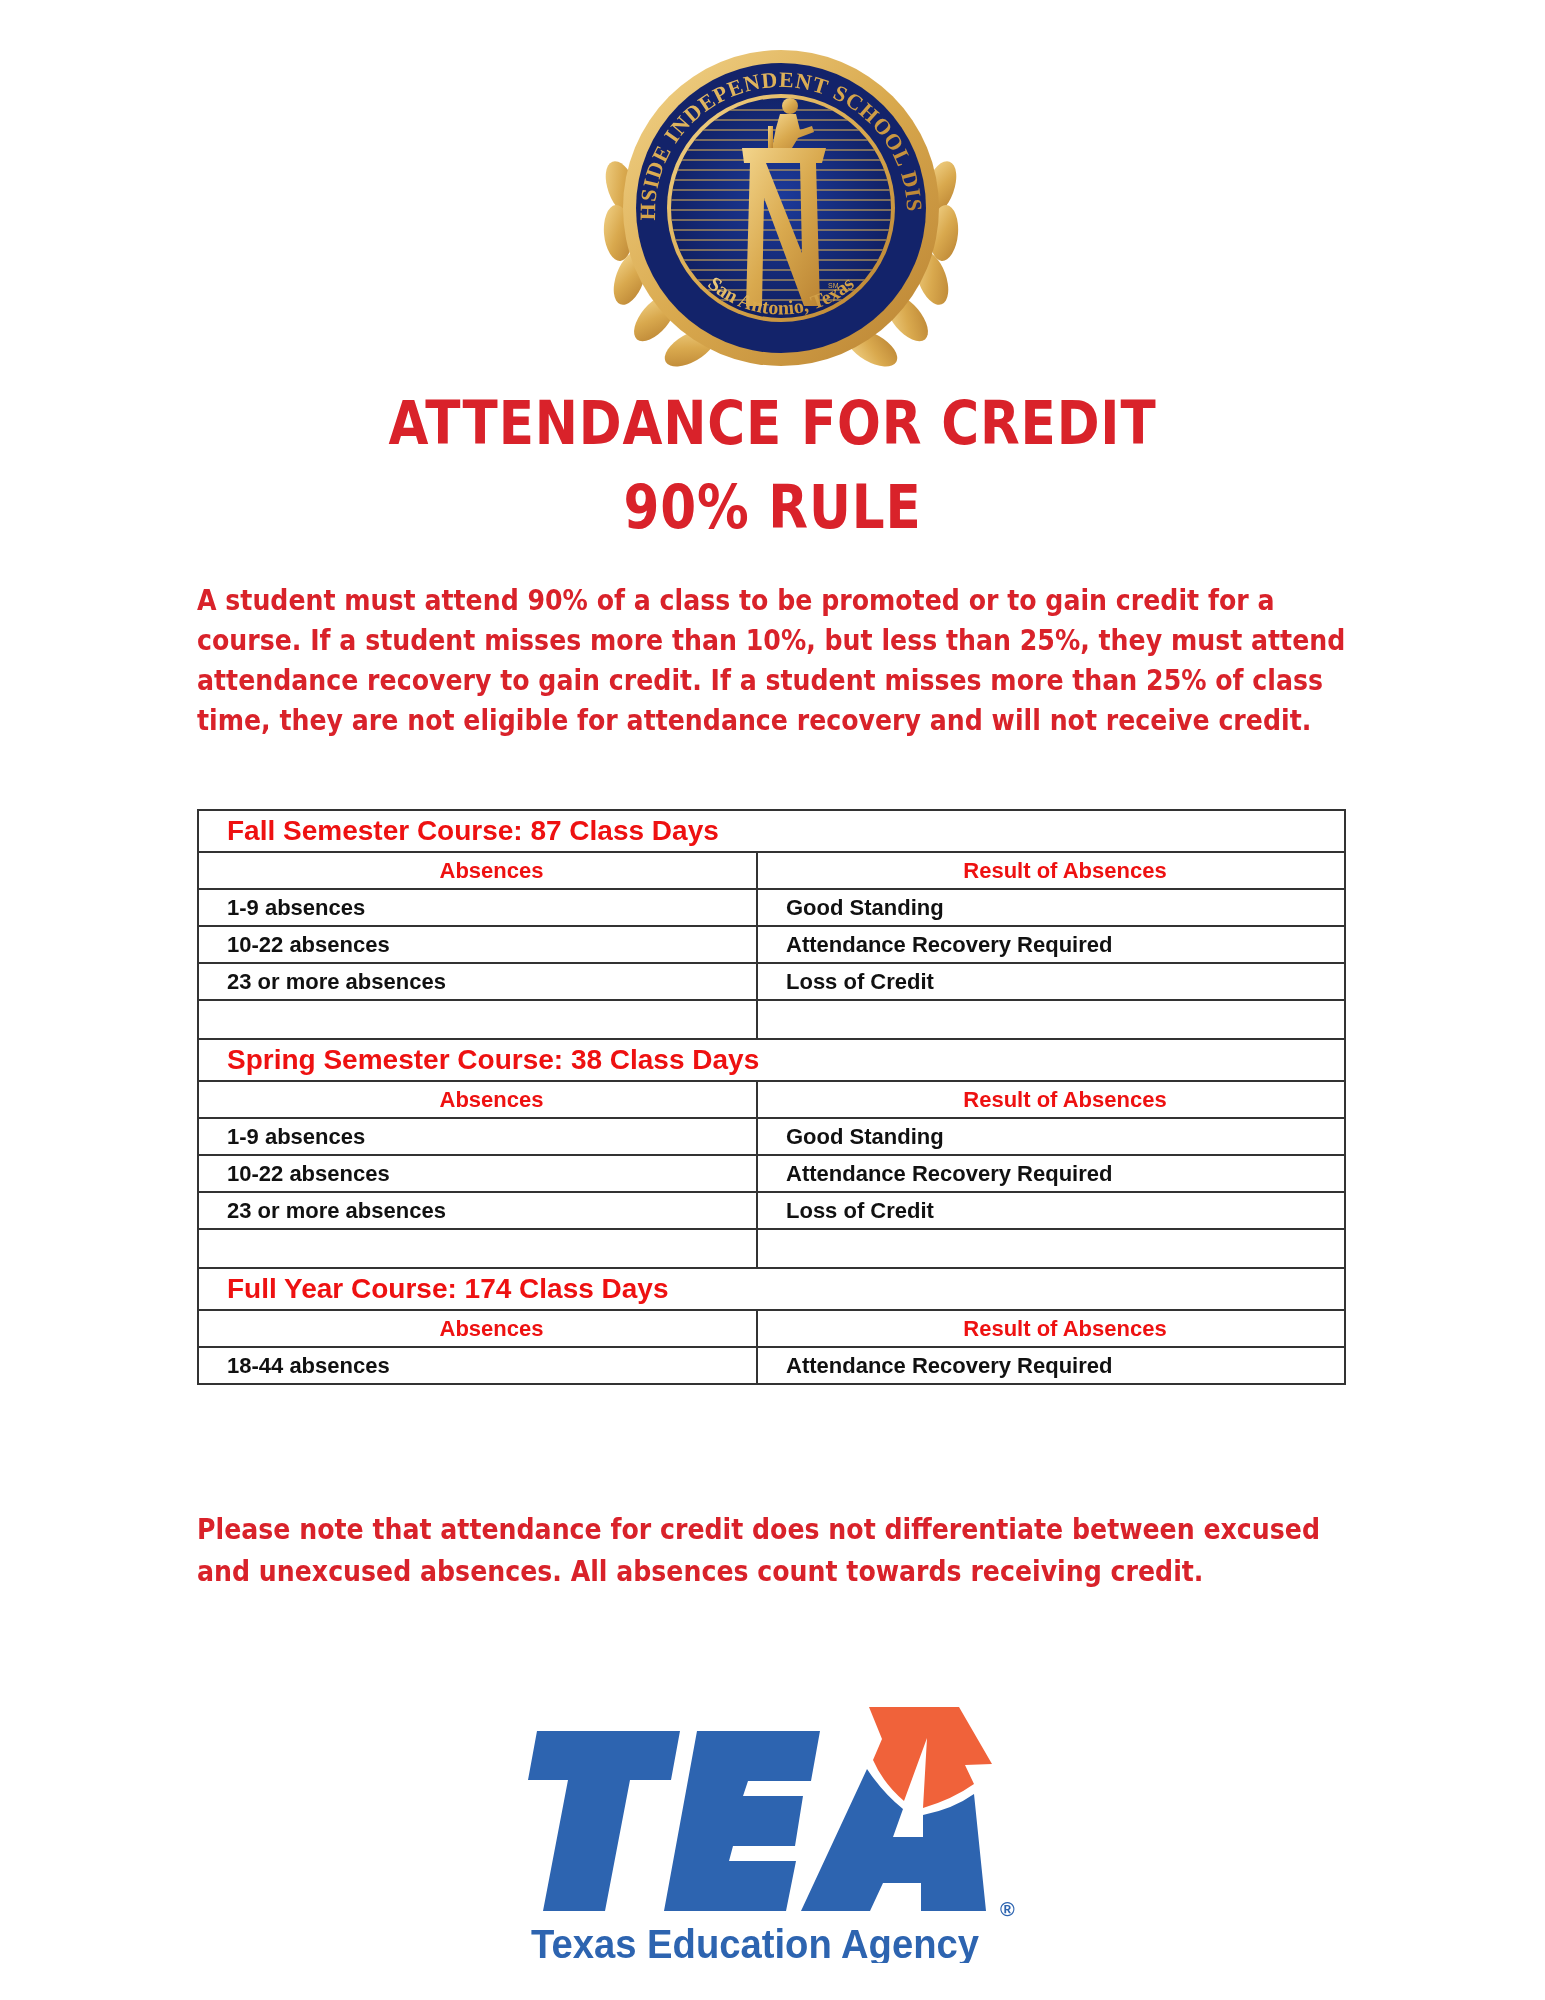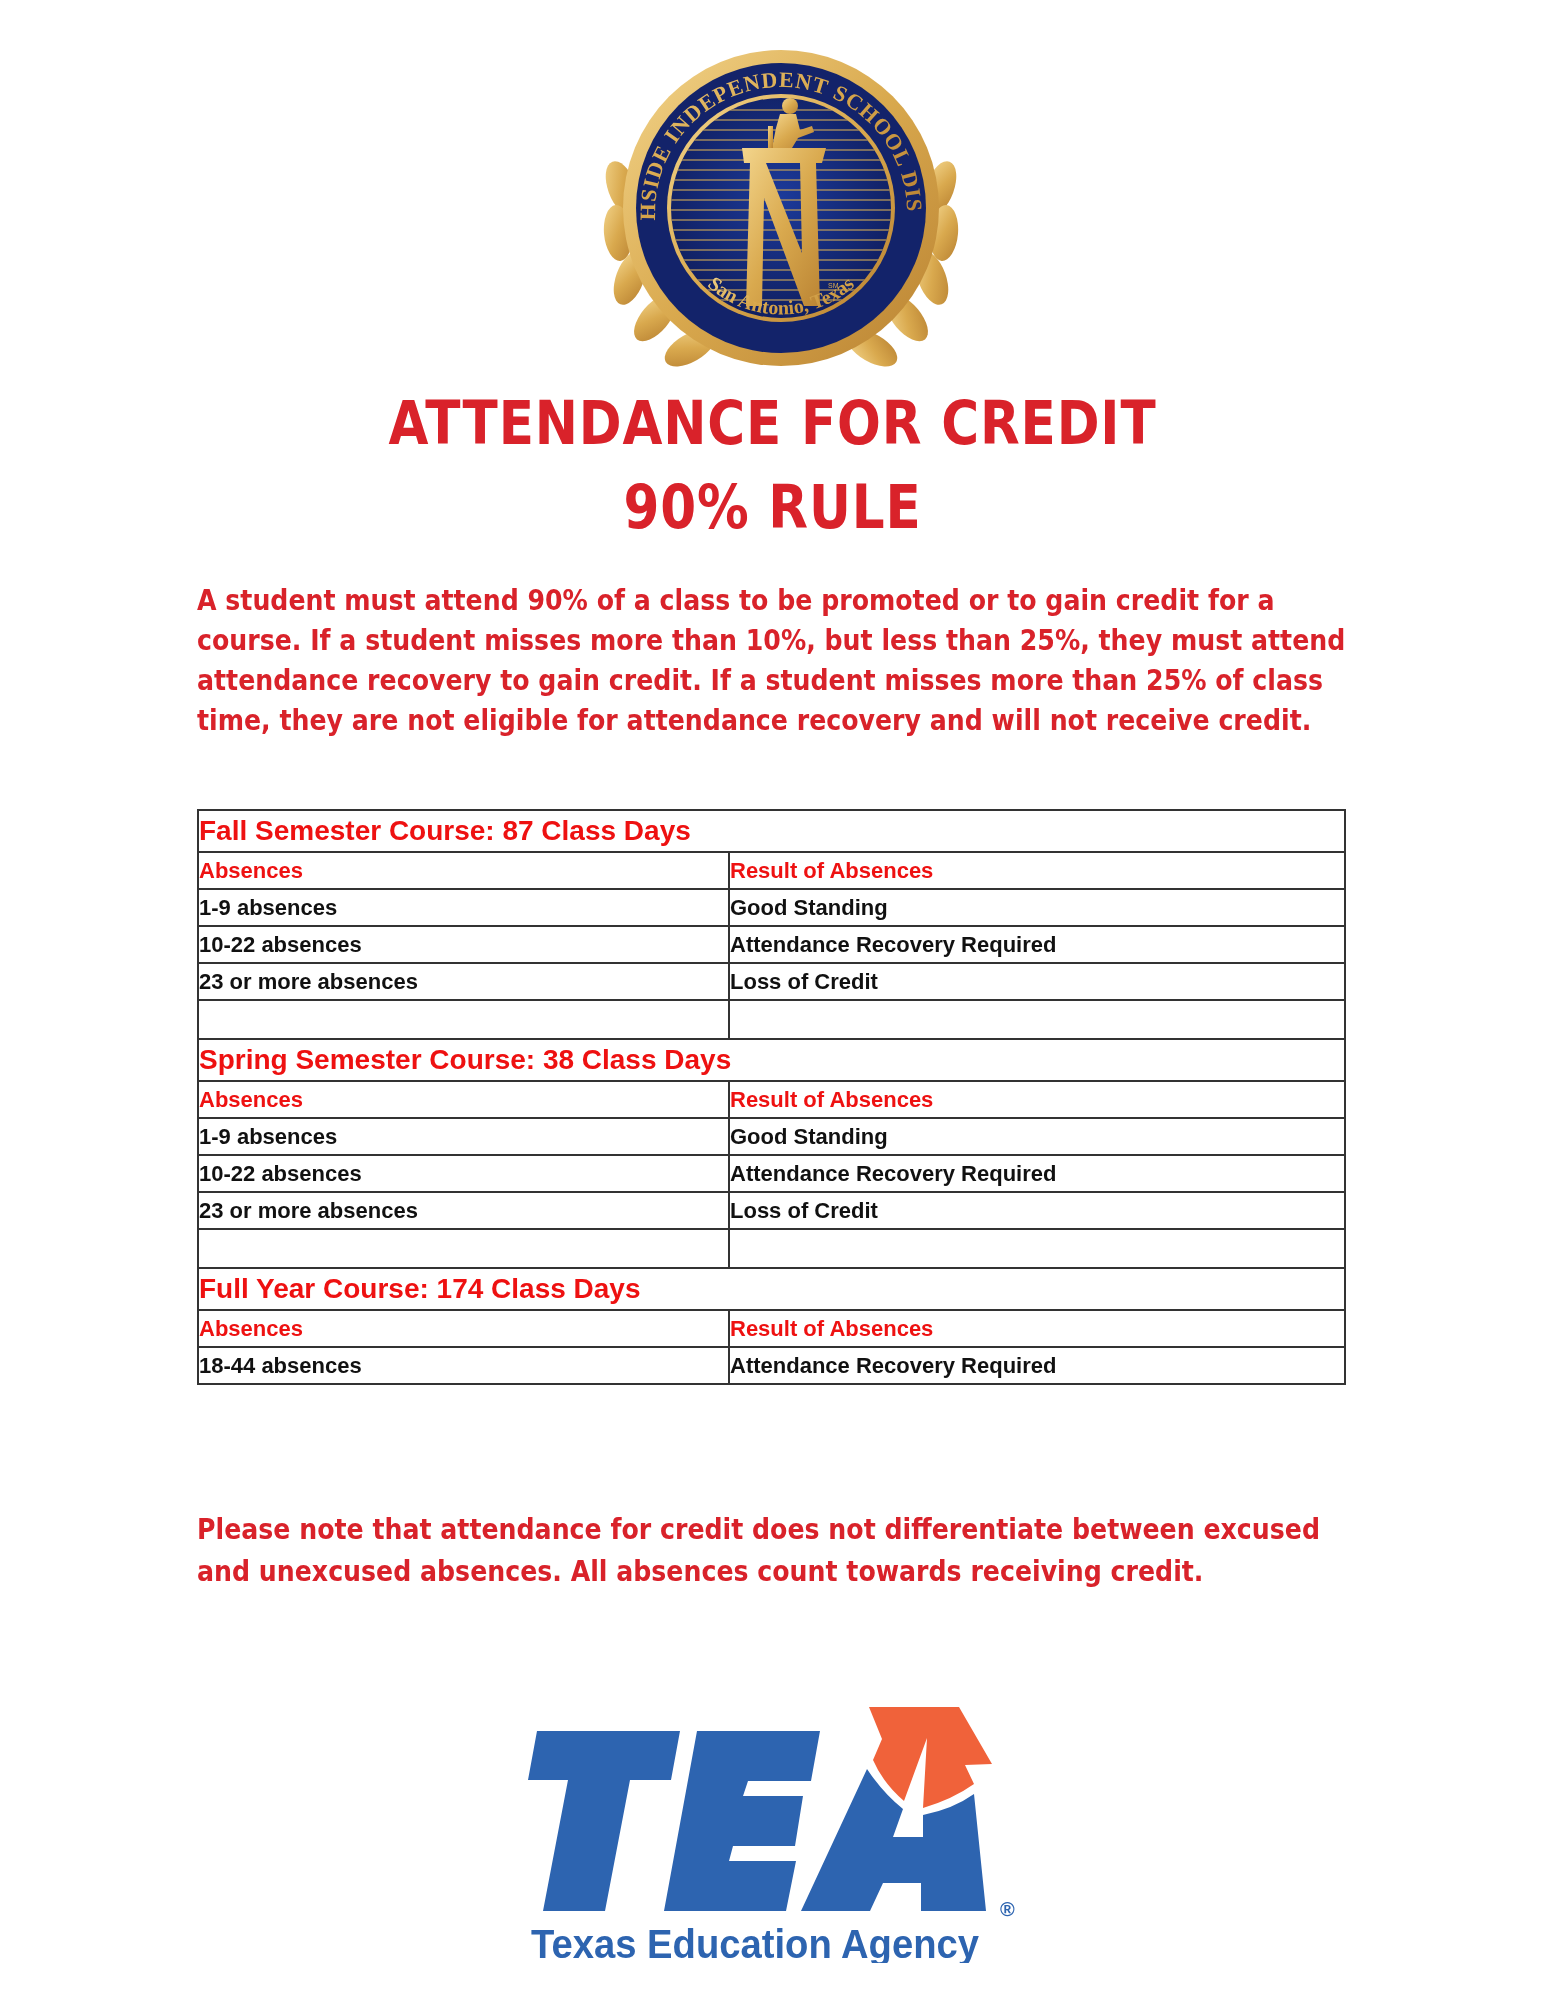--- a/index.html
+++ b/index.html
@@ -3,24 +3,24 @@
 <meta charset="utf-8">
 <style>
   html, body { margin:0; padding:0; background:#ffffff; }
   body { width:1545px; height:2000px; position:relative; overflow:hidden; font-family:"Liberation Sans", sans-serif; }
   .seal { position:absolute; left:600px; top:48px; width:362px; height:326px; }
   .title { position:absolute; left:0; width:1545px; text-align:center; color:#d9222a; font-family:"DejaVu Sans", sans-serif; font-weight:bold; letter-spacing:1px; }
   .title.l1 { top:388px; font-size:60px; line-height:70px; transform:scaleX(0.86); }
   .title.l2 { top:472px; font-size:60px; line-height:70px; transform:scaleX(0.86); }
   .intro { position:absolute; left:197px; top:580px; width:1160px; color:#d9222a; font-family:"DejaVu Sans", sans-serif; font-weight:bold; font-size:29px; line-height:40px; transform-origin:left top; transform:scaleX(0.87); width:1333px; }
   table.att { position:absolute; left:197px; top:809px; width:1149px; border-collapse:collapse; font-family:"Liberation Sans", sans-serif; }
-  table.att td { border:2px solid #333; padding:0 0 0 0; font-weight:bold; font-size:22px; color:#111; height:35px; vertical-align:middle; }
+  table.att td { border:2px solid #333; padding:0 0 0 28px; font-weight:bold; font-size:22px; color:#111; height:35px; vertical-align:middle; }
   table.att td.col1 { width:529px; }
   table.att td.sect { color:#ee1111; font-size:28px; height:40px; }
-  table.att td.hdr { color:#ee1111; font-size:22px; }
+  table.att td.hdr { color:#ee1111; font-size:22px;text-align:center; }
   table.att td.blank { height:37px; }
   .note { position:absolute; left:197px; top:1508px; color:#d9222a; font-family:"DejaVu Sans", sans-serif; font-weight:bold; font-size:29px; line-height:42px; transform-origin:left top; transform:scaleX(0.87); width:1333px; }
   .tea { position:absolute; left:513px; top:1683px; width:560px; height:280px; }
 </style>
 </head>
 <body>
 
 <svg class="seal" viewBox="0 0 362 326" xmlns="http://www.w3.org/2000/svg">
   <defs>
     <linearGradient id="gold" x1="0" y1="0" x2="1" y2="1">

